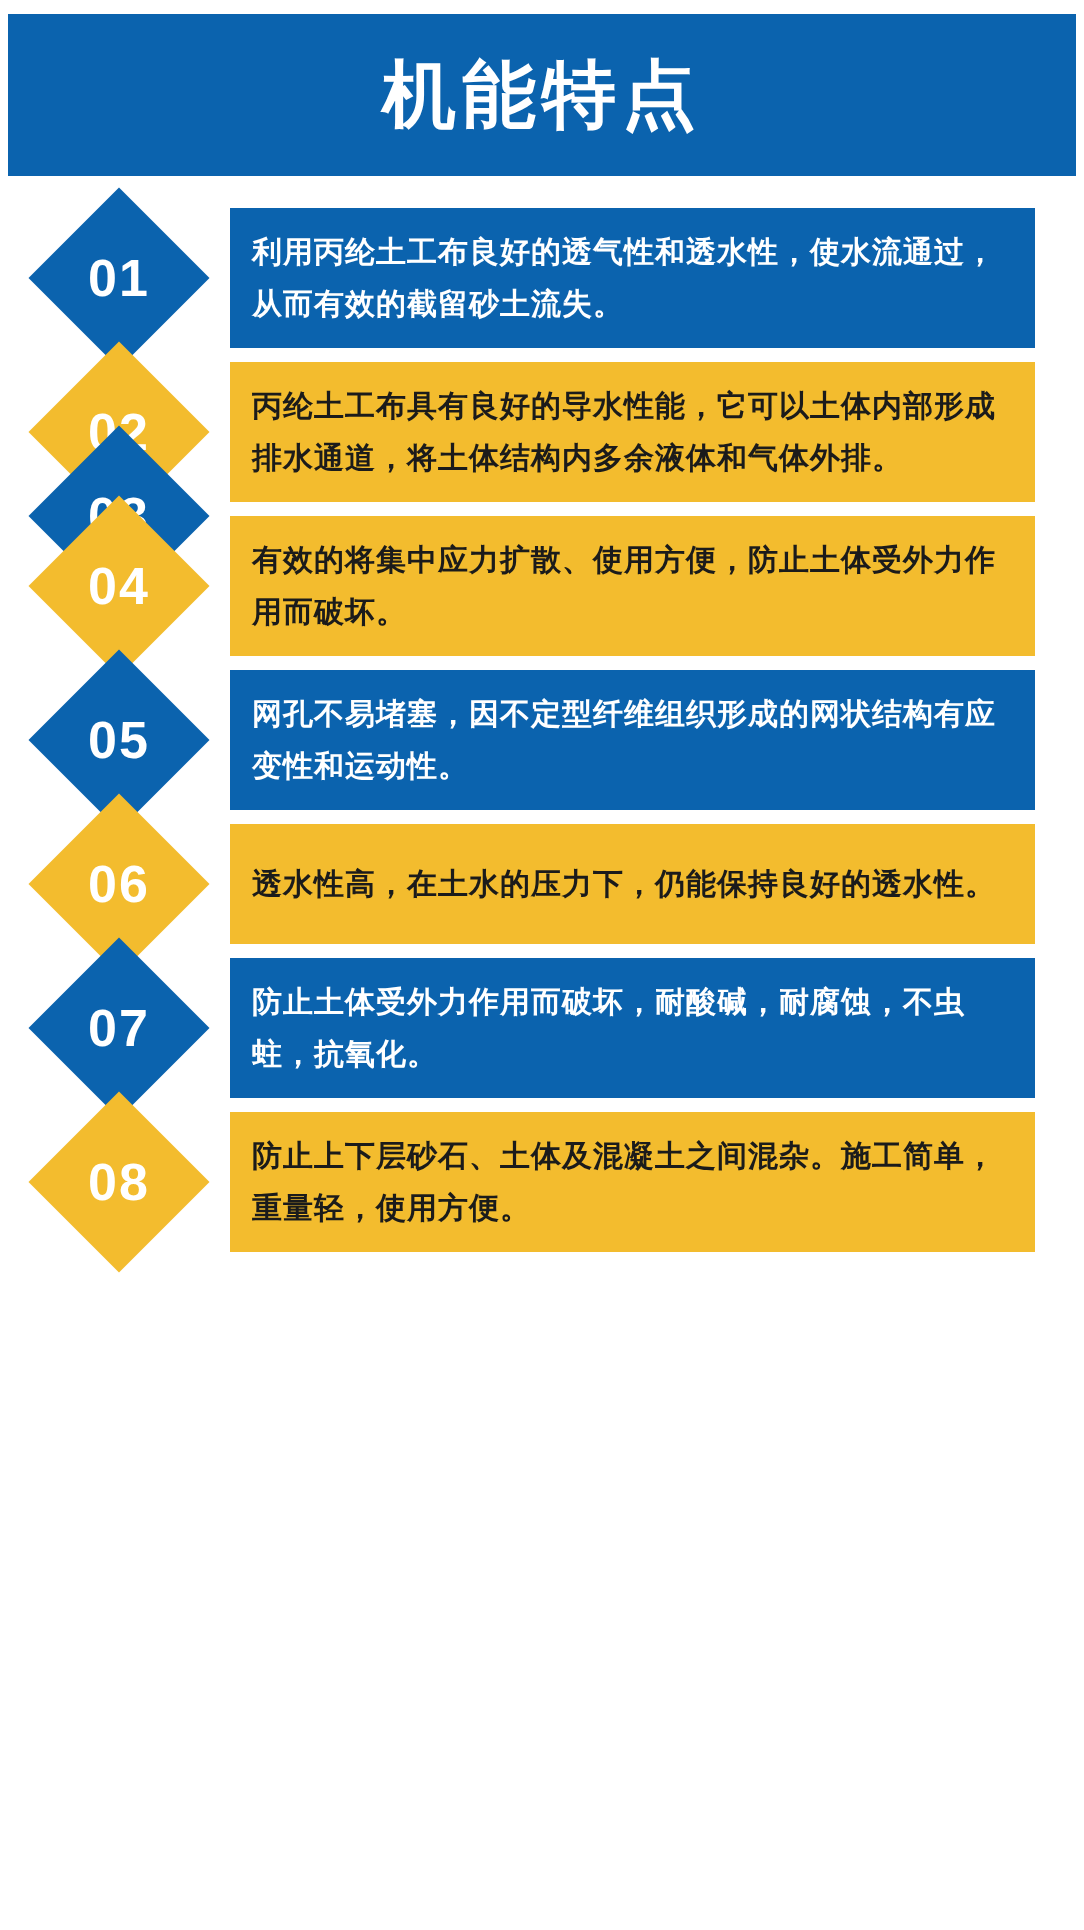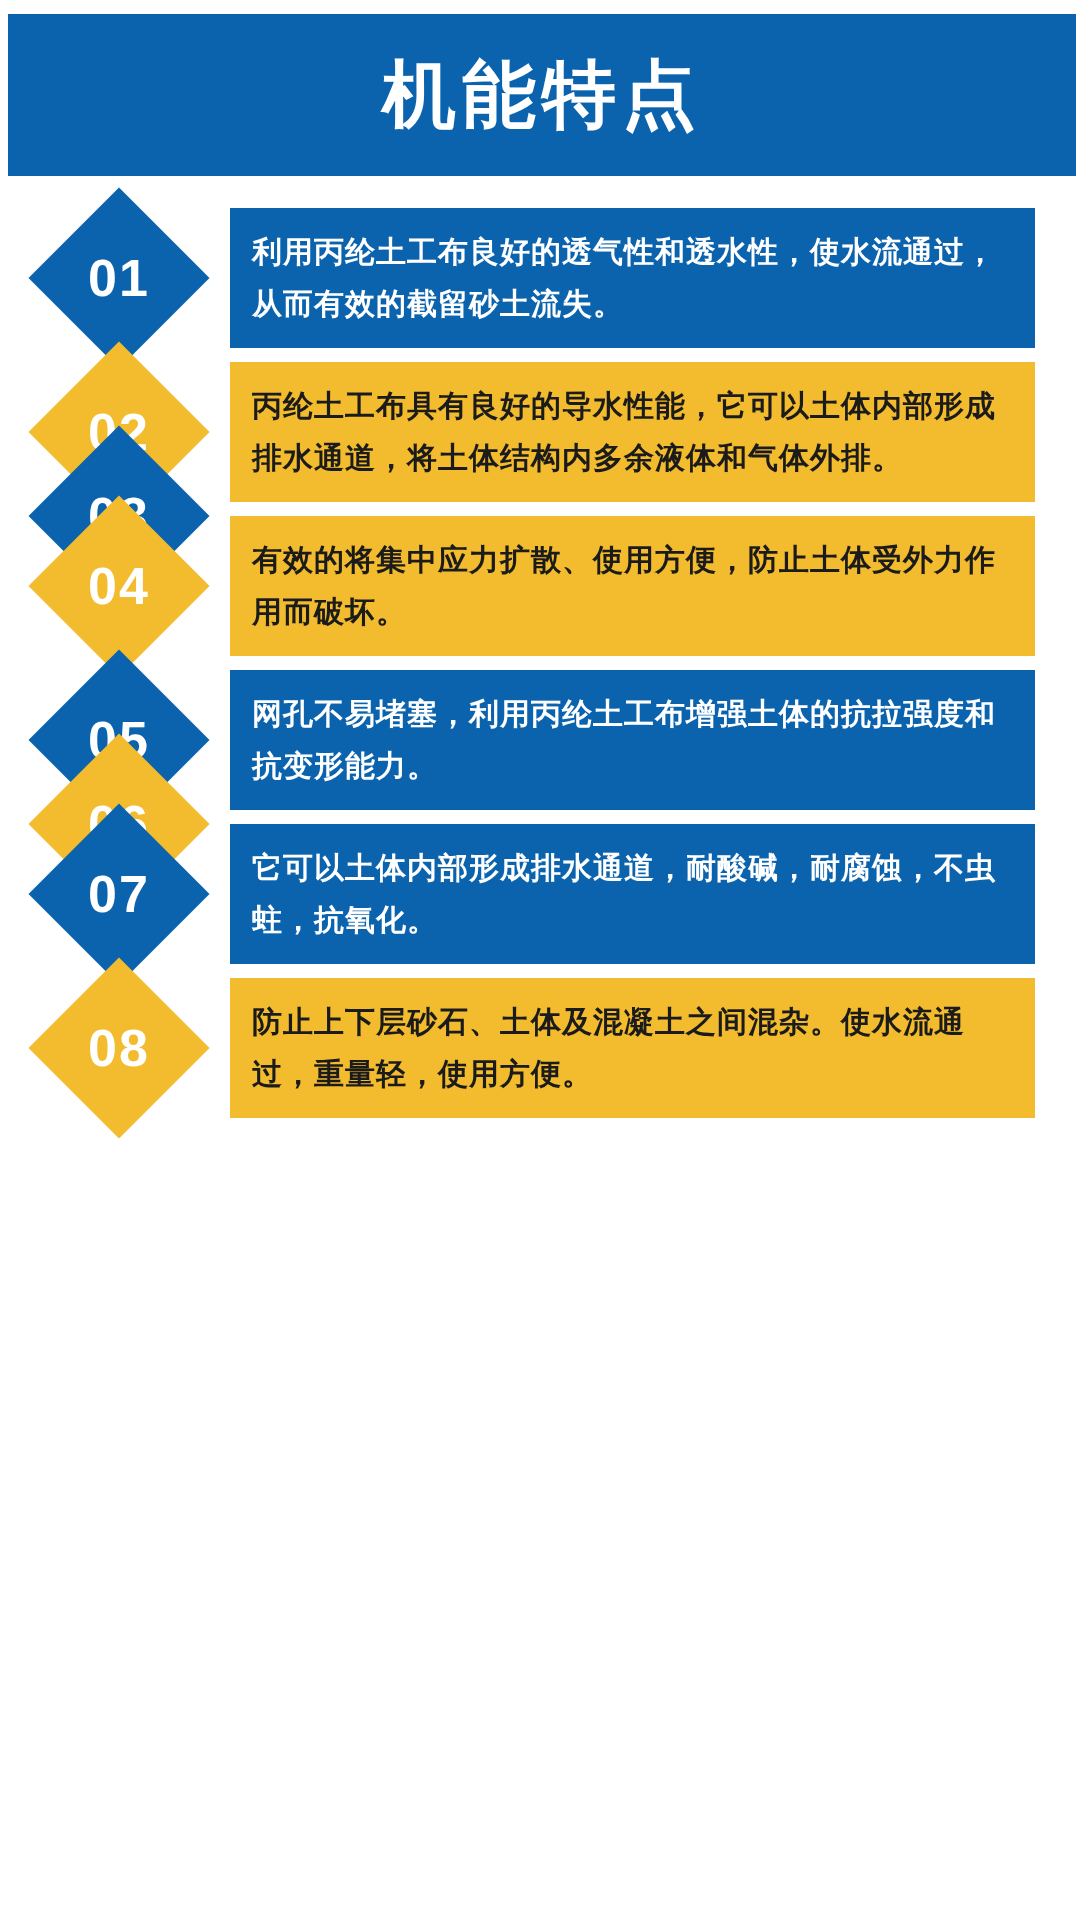--- a/index.html
+++ b/index.html
@@ -144,42 +144,45 @@
       <div class="panel">
         <div class="panel-text">有效的将集中应力扩散、使用方便，防止土体受外力作用而破坏。</div>
       </div>
     </div>
 
     <div class="row blue">
       <div class="badge">
         <span class="badge-num">05</span>
       </div>
       <div class="panel">
-        <div class="panel-text">网孔不易堵塞，利用丙纶土工布增强土体的抗拉强度和抗变形能力。</div>
+        <div class="panel-text">网孔不易堵塞，因不定型纤维组织形成的网状结构有应变性和运动性。</div>
       </div>
     </div>
 
     <div class="row yellow">
       <div class="badge">
         <span class="badge-num">06</span>
+      </div>
+      <div class="panel">
+        <div class="panel-text">透水性高，在土水的压力下，仍能保持良好的透水性。</div>
       </div>
     </div>
 
     <div class="row blue">
       <div class="badge">
         <span class="badge-num">07</span>
       </div>
       <div class="panel">
-        <div class="panel-text">它可以土体内部形成排水通道，耐酸碱，耐腐蚀，不虫蛀，抗氧化。</div>
+        <div class="panel-text">防止土体受外力作用而破坏，耐酸碱，耐腐蚀，不虫蛀，抗氧化。</div>
       </div>
     </div>
 
     <div class="row yellow">
       <div class="badge">
         <span class="badge-num">08</span>
       </div>
       <div class="panel">
-        <div class="panel-text">防止上下层砂石、土体及混凝土之间混杂。使水流通过，重量轻，使用方便。</div>
+        <div class="panel-text">防止上下层砂石、土体及混凝土之间混杂。施工简单，重量轻，使用方便。</div>
       </div>
     </div>
 
   </div>
 </div>
 
 </body></html>

